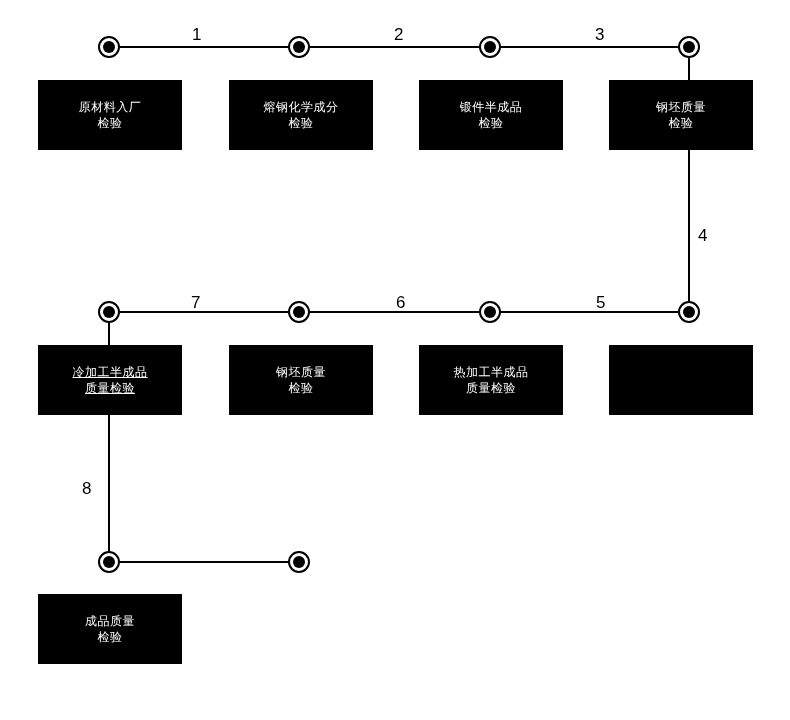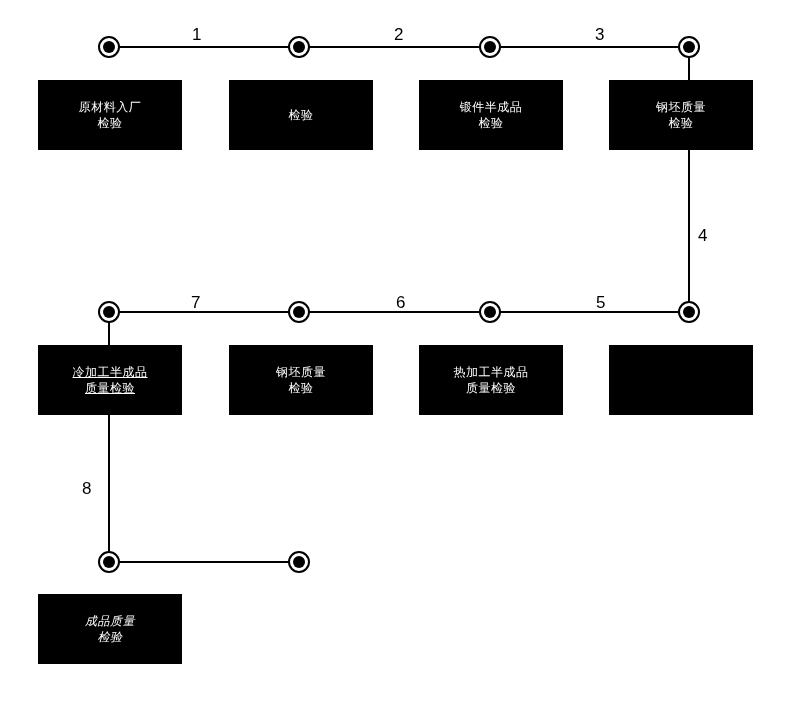--- a/index.html
+++ b/index.html
@@ -98,20 +98,21 @@
   </svg>
 
   <div class="box" style="left:38px; top:80px;">
     <span>
       <span>原材料入厂</span>
       <span>检验</span>
     </span>
   </div>
   <div class="box" style="left:229px; top:80px;">
     <span>
+      <span>熔钢化学成分</span>
       <span>检验</span>
     </span>
   </div>
   <div class="box" style="left:419px; top:80px;">
     <span>
       <span>锻件半成品</span>
       <span>检验</span>
     </span>
   </div>
   <div class="box" style="left:609px; top:80px;">
@@ -137,21 +138,21 @@
     <span>
       <span>热加工半成品</span>
       <span>质量检验</span>
     </span>
   </div>
   <div class="box" style="left:609px; top:345px;">
     <span>
     </span>
   </div>
 
-  <div class="box" style="left:38px; top:594px;font-style:italic;">
+  <div class="box" style="left:38px; top:594px;">
     <span>
       <span>成品质量</span>
       <span>检验</span>
     </span>
   </div>
 
   <div class="node" style="left:98px; top:36px;"></div>
   <div class="node" style="left:288px; top:36px;"></div>
   <div class="node" style="left:479px; top:36px;"></div>
   <div class="node" style="left:678px; top:36px;"></div>

